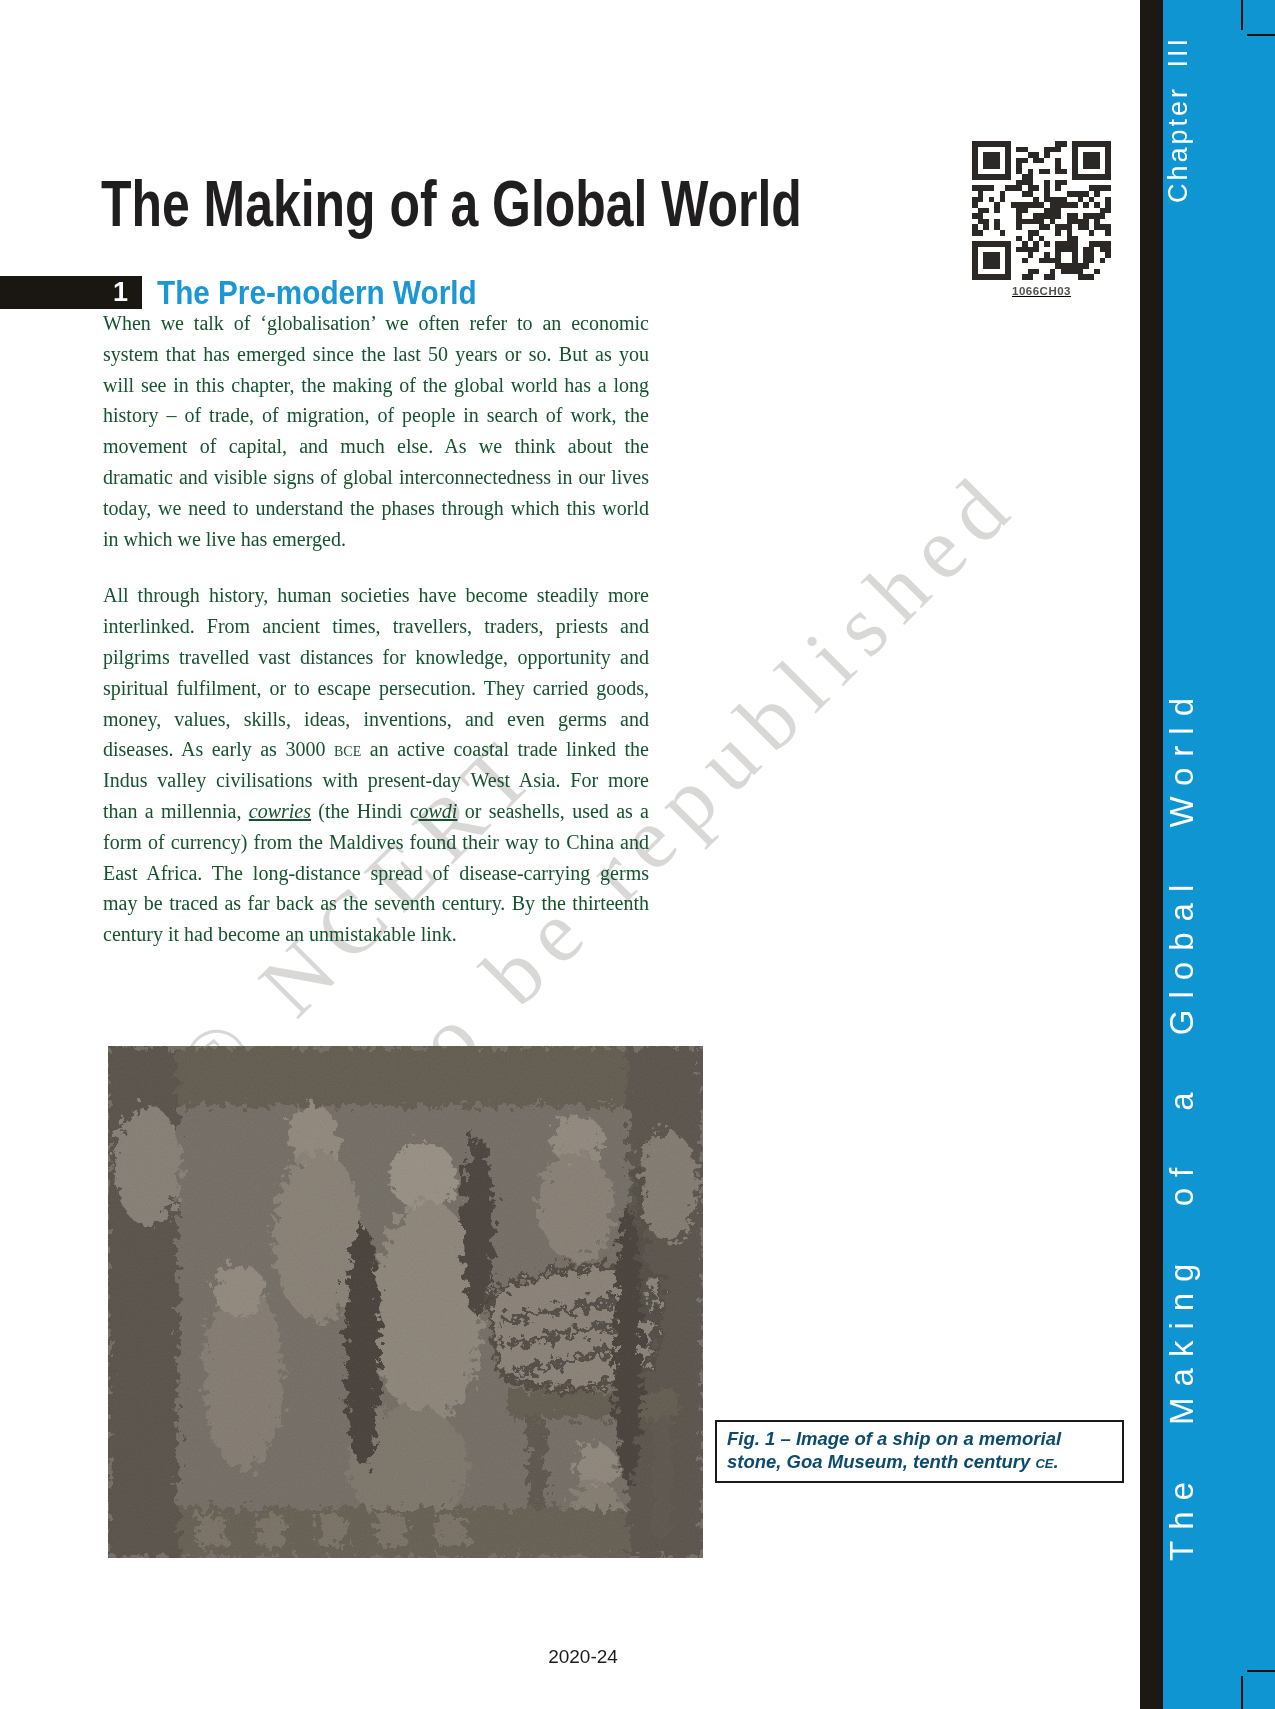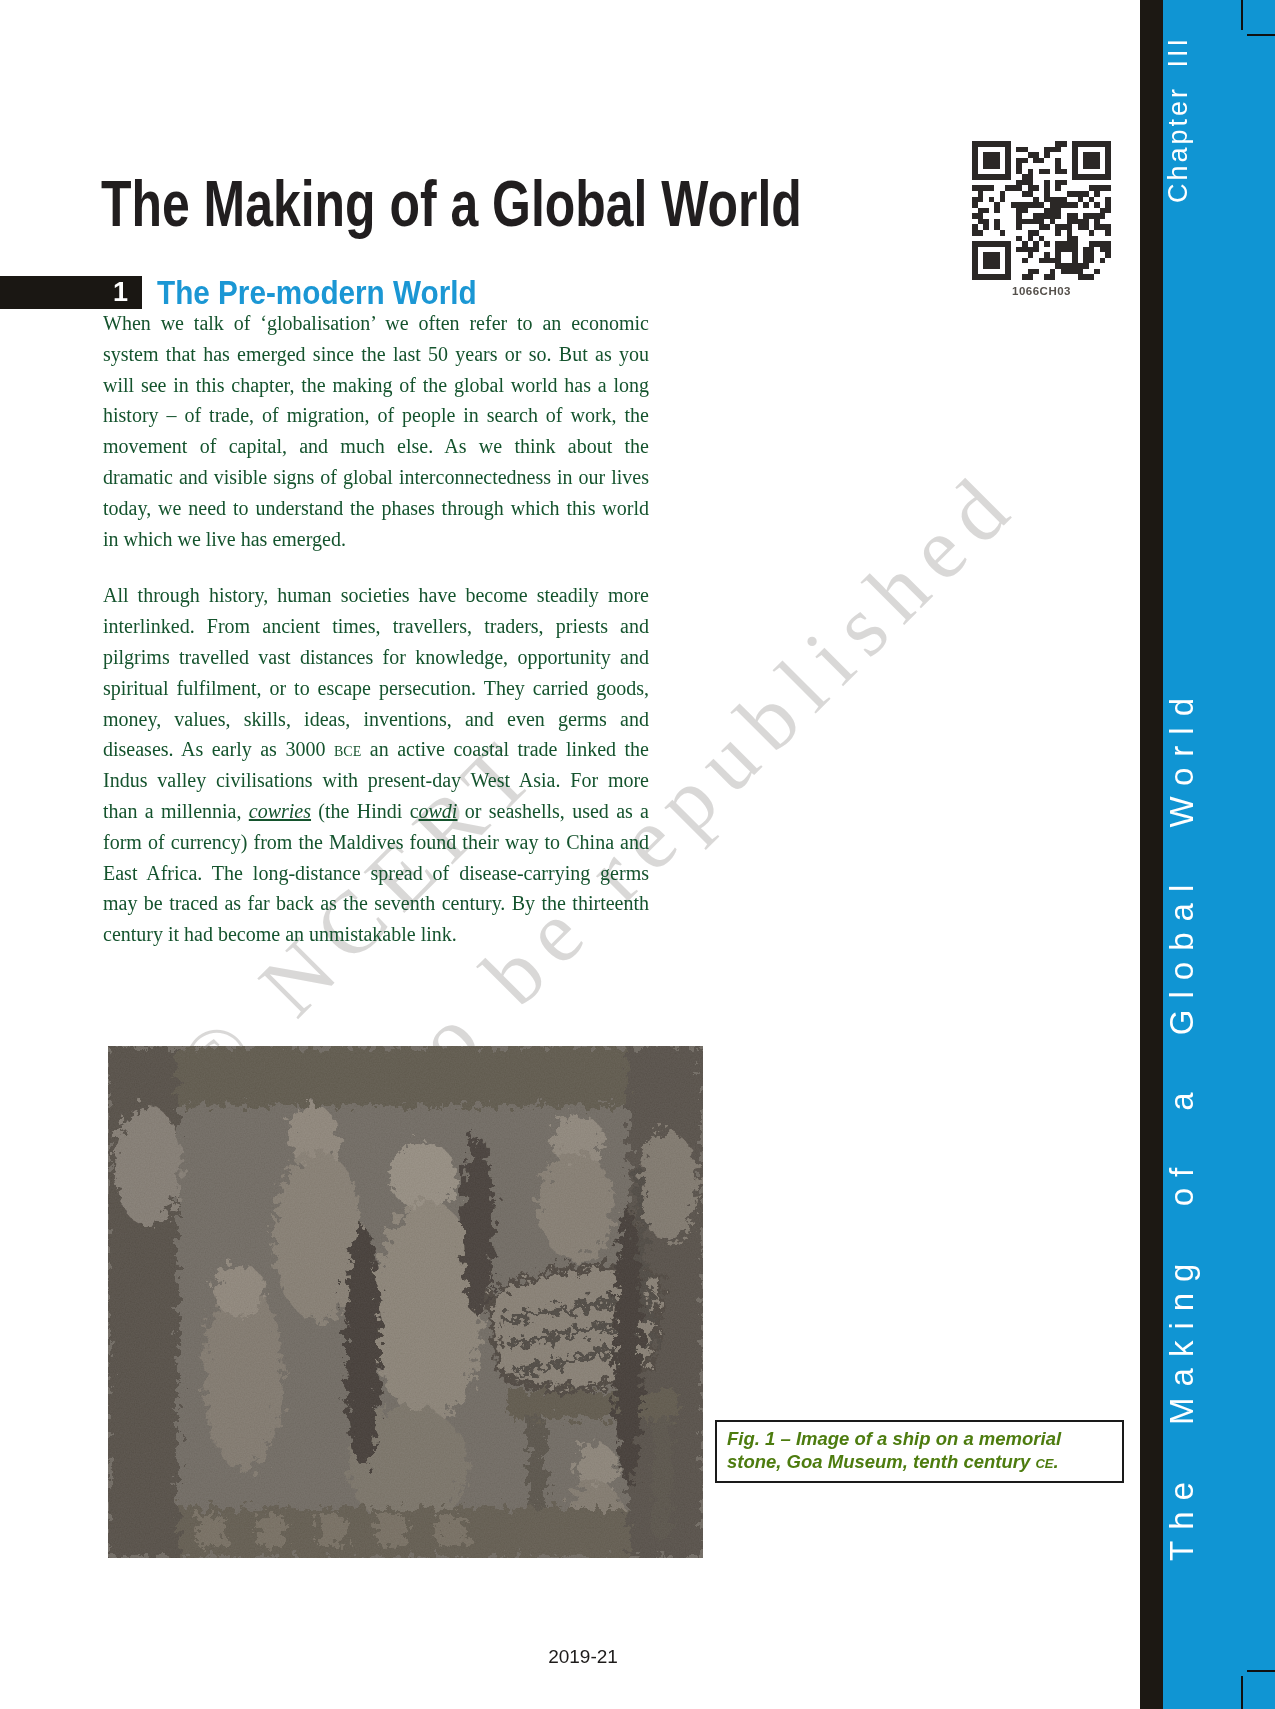--- a/index.html
+++ b/index.html
@@ -59,33 +59,33 @@
   .bodytext{
     position:absolute;left:103px;top:308px;width:546px;
     font-family:"Liberation Serif",serif;
     font-size:20px;line-height:30.8px;color:#14532d;
     text-align:justify;
   }
   .bodytext p{margin:0 0 26px 0;}
   .sc{font-variant:small-caps;}
   .it{font-style:italic;text-decoration:underline;}
   
-  .qr-block{position:absolute;left:972px;top:141px;width:139px;text-align:center;}
+  .qr-block{position:absolute;left:972px;top:141px;width:139px;text-align:center;text-decoration:underline;}
   .qr-block svg{width:139px;height:139px;display:block;}
   .qr-label{margin-top:5px;font-size:11.5px;letter-spacing:0.5px;color:#55504b;font-weight:600;}
   
   .figure-image{
     position:absolute;left:108px;top:1046px;width:595px;height:512px;
     background:#6b665f;
   }
   .figure-image svg{display:block;width:595px;height:512px;}
   .figure-caption{
     position:absolute;left:715px;top:1420px;width:409px;box-sizing:border-box;
     border:2px solid #1a1a1a;padding:6px 10px 8px 10px;
-    font-size:18.5px;line-height:22.5px;color:#4d7c0f;font-style:italic;
+    font-size:18.5px;line-height:22.5px;color:#0c4a6e;font-style:italic;
   }
   .caption-title{font-weight:700;}
   
   .footer{
     position:absolute;left:103px;top:1646px;width:960px;text-align:center;
     font-size:19px;color:#1d1b1a;
   }
 </style>
 </head>
 <body>
@@ -388,21 +388,21 @@
           <ellipse cx="520" cy="300" rx="14" ry="140" fill="#2e2822"></ellipse>
         </g>
         <rect x="0" y="0" width="595" height="512" filter="url(#grain)" opacity="0.35" fill="#6e6860"></rect>
       </svg>
     </div>
 
     <div class="figure-caption">
       <span class="caption-title"><span>Fig. 1 – Image of a ship on a memorial stone, Goa Museum, tenth century </span><span class="sc">ce</span><span>.</span></span><br>
     </div>
 
-    <div class="footer">2019-21</div>
+    <div class="footer">2020-24</div>
 
   </div>
 
   <div class="black-strip"></div>
   <div class="blue-bar">
     <div class="chapter-label vtext">Chapter III</div>
     <div class="sidebar-title vtext">The Making of a Global World</div>
   </div>
 
   <div class="corner-mark" style="left:1241px;top:0;width:2px;height:30px;"></div>

